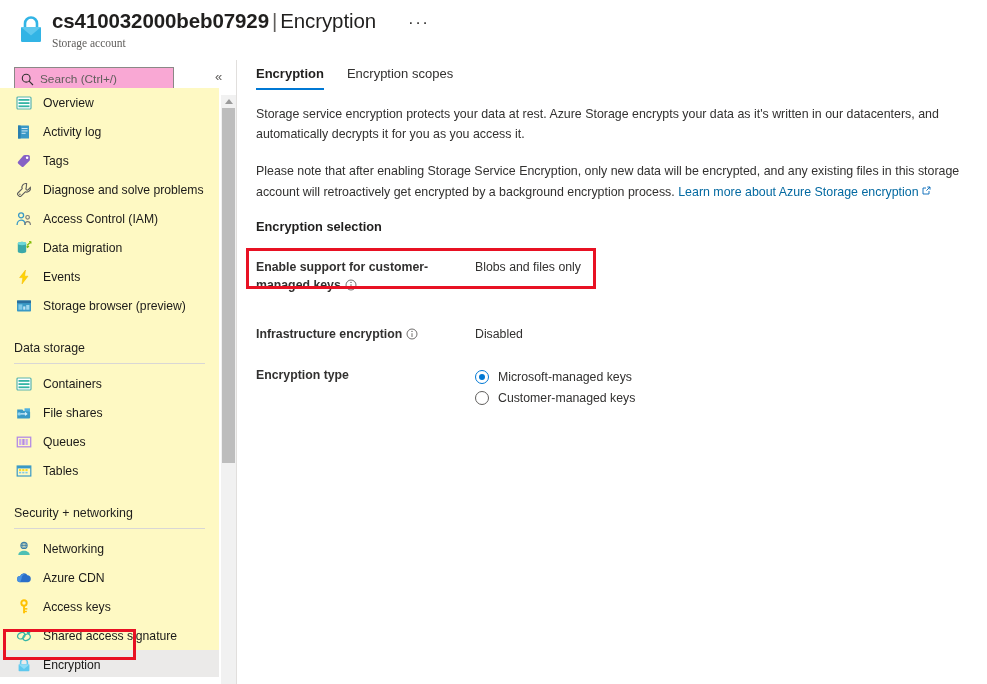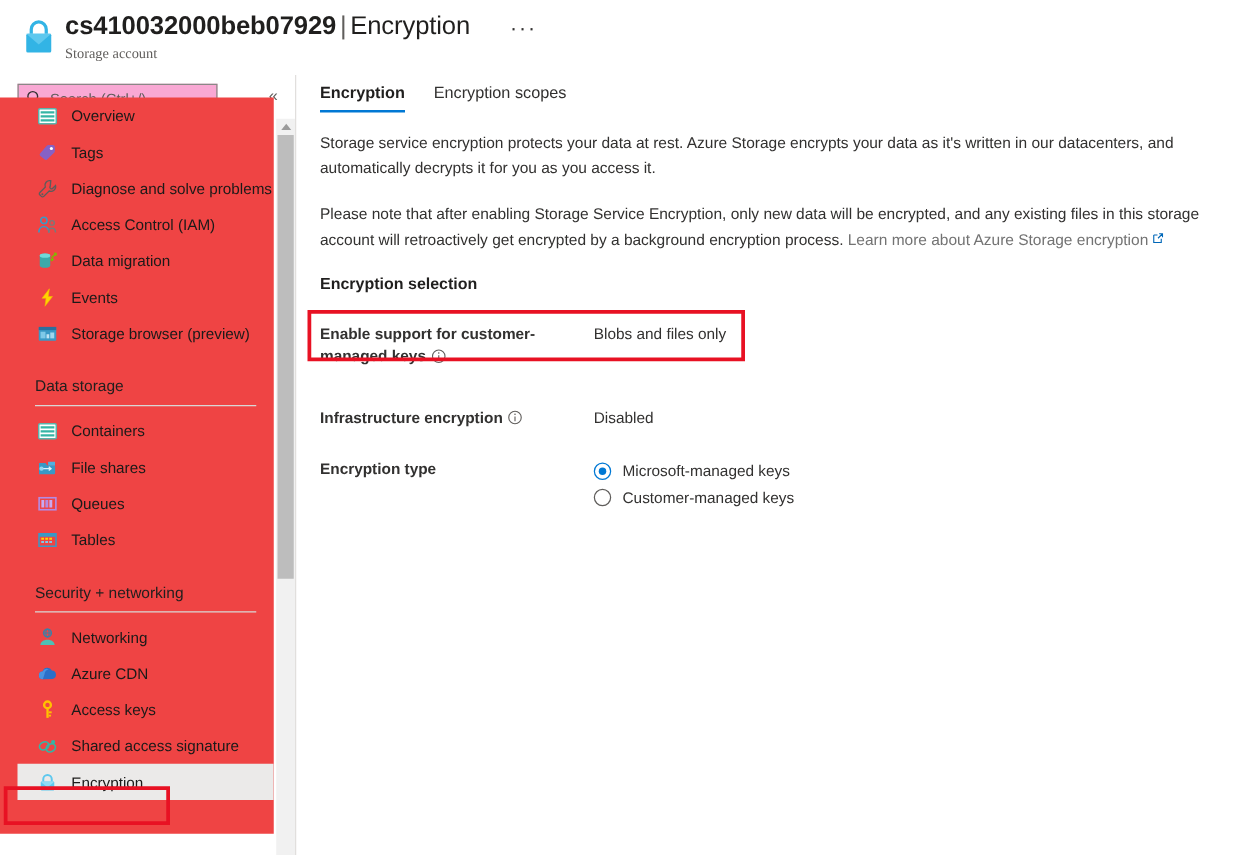--- a/index.html
+++ b/index.html
@@ -28,21 +28,21 @@
   .search-box {
     width: 160px; height: 23px; border: 1px solid #8a8886; background: #f9a8d4;
     font-size: 11.8px; color: #323130; padding: 0 6px 0 25px;
     font-family: "Liberation Sans", sans-serif; outline: none;
   }
   .search-box::placeholder { color: #605e5c; opacity: 1; }
   .search-ico { position: absolute; left: 7px; top: 5px; width: 13px; height: 13px; pointer-events: none; }
   .collapse { position: absolute; left: 215px; top: 69px; font-size: 13px; color: #605e5c; cursor: pointer; line-height: 16px; }
 
   
-  .sidebar { position: absolute; left: 0; top: 78px; width: 219px; height: 589px; overflow: hidden; background: #ef4444; padding-left: 14px; }
+  .sidebar { position: absolute; left: 0; top: 88px; width: 219px; height: 589px; overflow: hidden; background: #fef9c3; }
   .nav-item { position: relative; display: flex; align-items: center; height: 29px; padding-left: 16px; cursor: pointer; }
   .nav-item.sel { background: #ebeae9; }
   .nav-ico { width: 16px; height: 16px; margin-right: 11px; flex: 0 0 16px; position: relative; }
   .nav-lbl { font-size: 12.2px; color: #1b1a19; white-space: nowrap; }
   .nav-group { height: 38px; display: flex; align-items: flex-end; padding-left: 14px; padding-bottom: 3px; }
   .nav-group span { font-size: 12.4px; color: #201f1e; }
   .nav-rule { height: 1px; background: #d9d7d5; margin: 5px 14px 5px 14px; }
 
   
   .sb-track { position: absolute; left: 221px; top: 95px; width: 15px; height: 589px; background: #f1f1f1; }
@@ -54,21 +54,21 @@
 
   
   .tabs { position: absolute; left: 256px; top: 66px; display: flex; gap: 23px; }
   .tab { font-size: 13px; color: #323130; padding-bottom: 9px; cursor: pointer; position: relative; }
   .tab.active { font-weight: 700; color: #201f1e; }
   .tab.active::after { content: ""; position: absolute; left: 0; right: 0; bottom: 0; height: 2px; background: #0078d4; }
 
   
   .content { position: absolute; left: 256px; top: 104px; width: 720px; }
   .para { font-size: 12.4px; color: #323130; line-height: 20px; width: 716px; margin: 0 0 17px 0; }
-  .lnk { color: #737373; text-decoration: none; cursor: pointer; text-align: center; }
+  .lnk { color: #0369a1; text-decoration: none; cursor: pointer; text-align: center; }
   .ext-ico { display: inline-block; width: 9px; height: 9px; margin-left: 3px; vertical-align: 1px; }
 
   .sec-title { font-size: 12.8px; font-weight: 700; color: #201f1e; margin: 16px 0 0 0; }
 
   .row { position: relative; display: flex; margin-top: 20px; }
   .row-lbl { width: 219px; font-size: 12.3px; color: #323130; line-height: 18px; font-weight: bold; }
   .row-val { font-size: 12.3px; color: #323130; line-height: 18px; }
   .info-ico { display: inline-block; width: 12px; height: 12px; vertical-align: -2px; margin-left: 4px; cursor: pointer; }
 
   .radio-line { display: flex; align-items: center; height: 21px; cursor: pointer; }
@@ -114,20 +114,30 @@
 
   <div class="sidebar" id="sidebar">
       <div class="nav-item">
         <span class="nav-ico"><svg width="16" height="16" viewBox="0 0 16 16">
             <rect x="1" y="2" width="14" height="12" rx="1" fill="#fff" stroke="#59b4ac" stroke-width="1.2"></rect>
             <rect x="2.5" y="4" width="11" height="1.8" fill="#35b5a5"></rect>
             <rect x="2.5" y="7.2" width="11" height="1.8" fill="#35b5a5"></rect>
             <rect x="2.5" y="10.4" width="11" height="1.8" fill="#35b5a5"></rect>
           </svg></span>
         <span class="nav-lbl">Overview</span>
+      </div>
+      <div class="nav-item">
+        <span class="nav-ico"><svg width="16" height="16" viewBox="0 0 16 16">
+            <rect x="2" y="1.5" width="11" height="13" rx="0.6" fill="#3999c6"></rect>
+            <rect x="2" y="1.5" width="2.6" height="13" fill="#2a7fae"></rect>
+            <rect x="5.6" y="4" width="6" height="1" fill="#cfe8f5"></rect>
+            <rect x="5.6" y="6.4" width="6" height="1" fill="#cfe8f5"></rect>
+            <rect x="5.6" y="8.8" width="4" height="1" fill="#cfe8f5"></rect>
+          </svg></span>
+        <span class="nav-lbl">Activity log</span>
       </div>
       <div class="nav-item">
         <span class="nav-ico"><svg width="16" height="16" viewBox="0 0 16 16">
             <path d="M2.2 8.6 L7.4 2.6 A2 2 0 0 1 9 2 h3.3 a1.6 1.6 0 0 1 1.6 1.6 v3.1 a2 2 0 0 1-.6 1.4 l-5.6 5.4 a1.5 1.5 0 0 1-2.2-.1 L2.3 10.8 a1.5 1.5 0 0 1-.1-2.2 z" fill="#8661c5"></path>
             <circle cx="11.1" cy="4.8" r="1.25" fill="#fff"></circle>
           </svg></span>
         <span class="nav-lbl">Tags</span>
       </div>
       <div class="nav-item">
         <span class="nav-ico"><svg width="16" height="16" viewBox="0 0 16 16">

